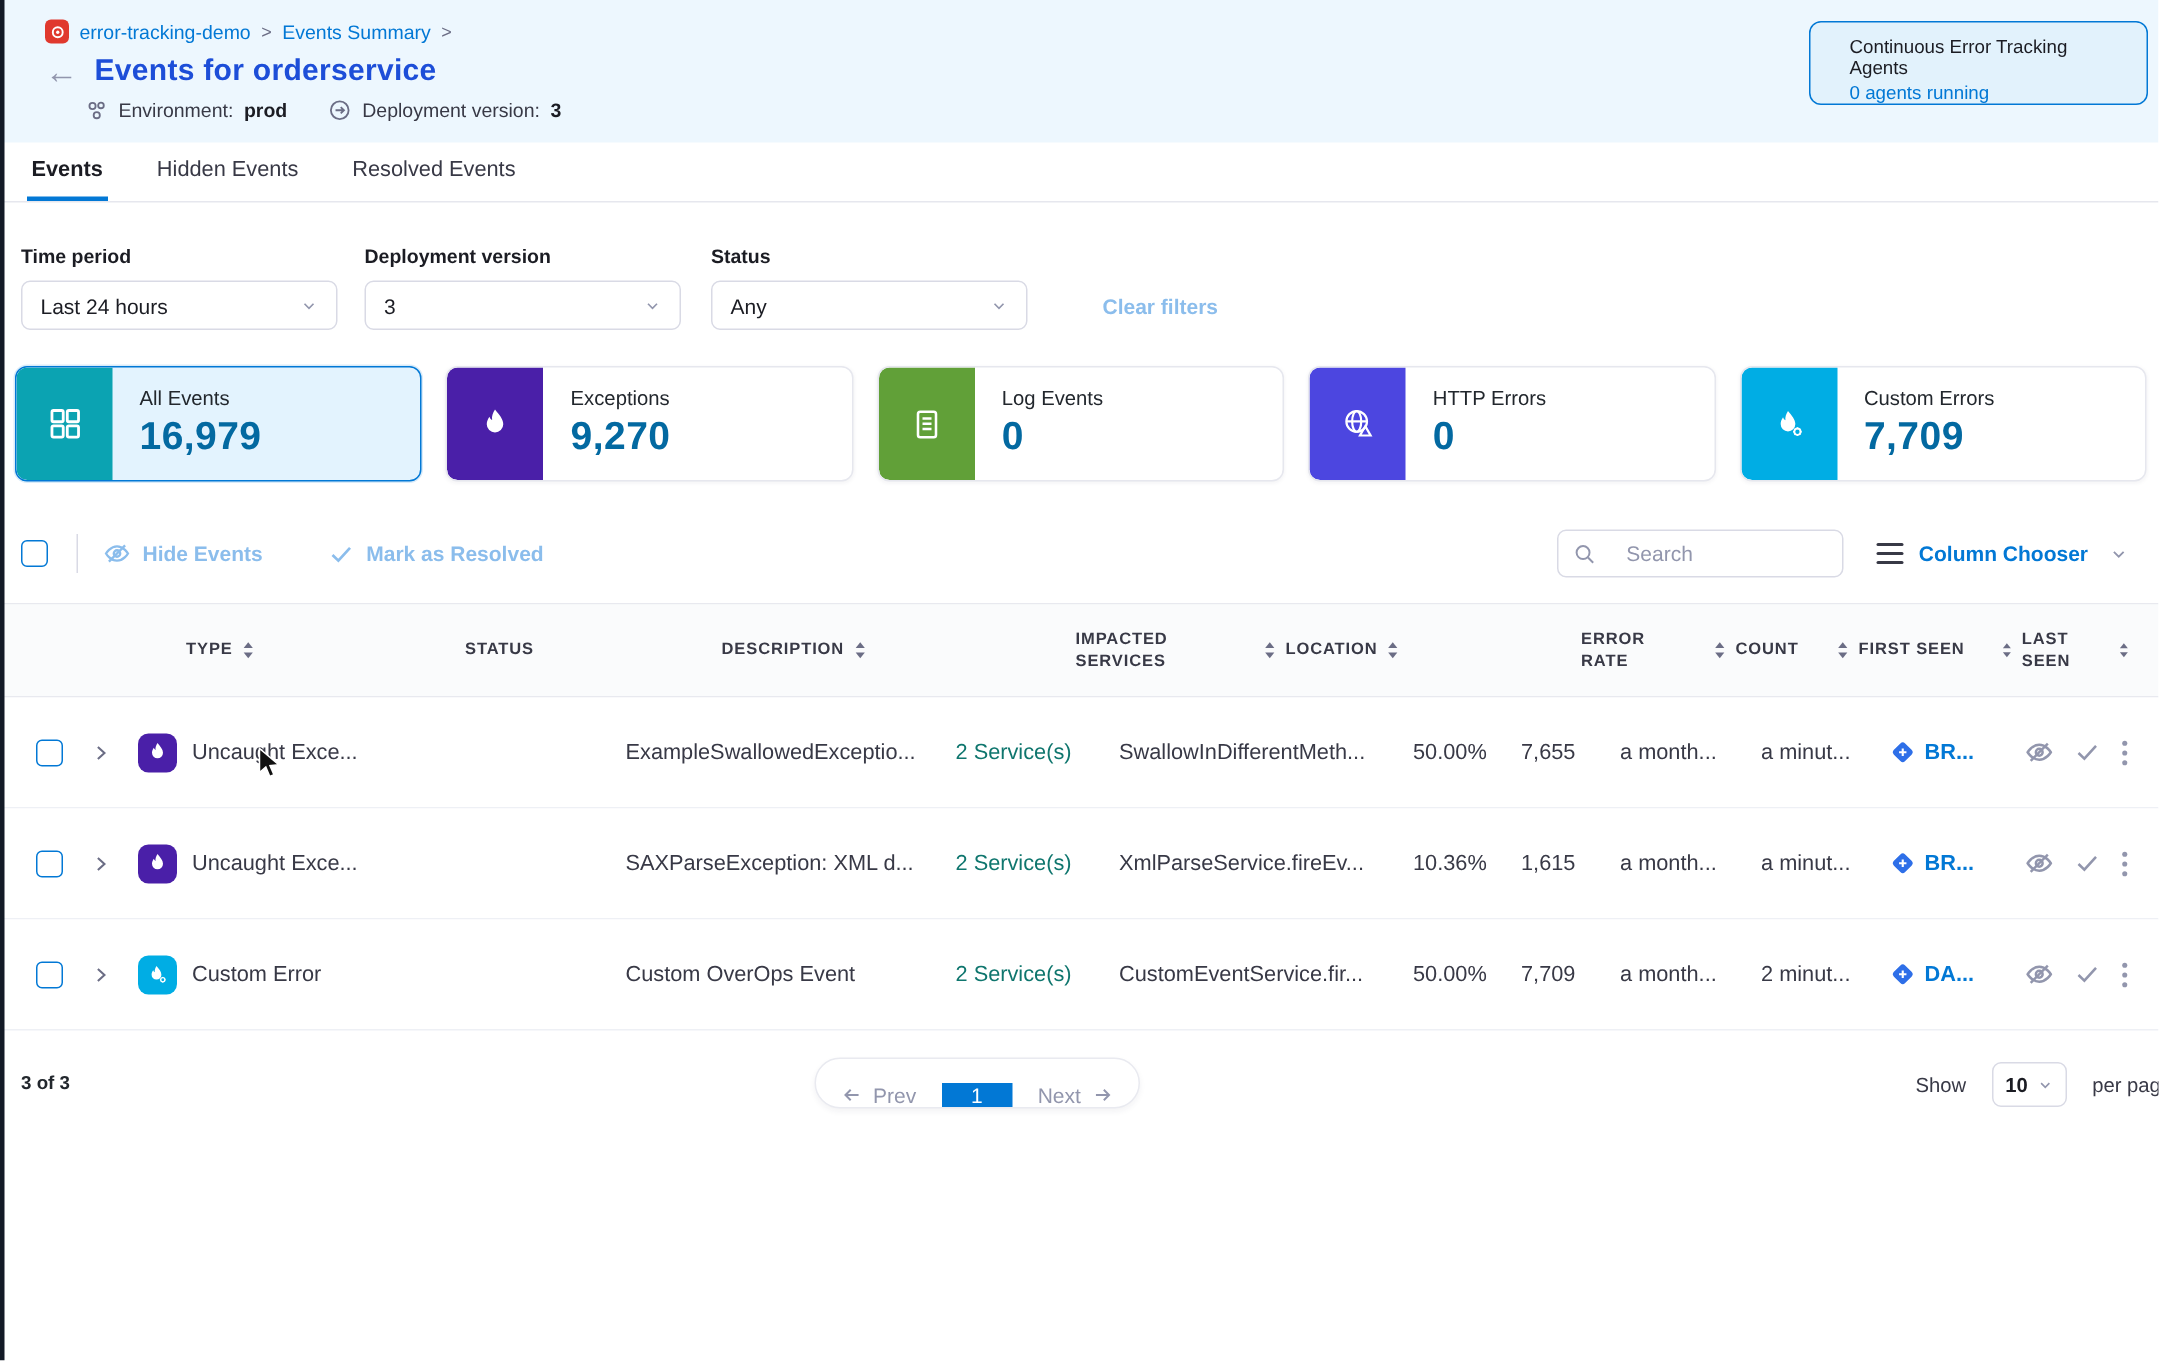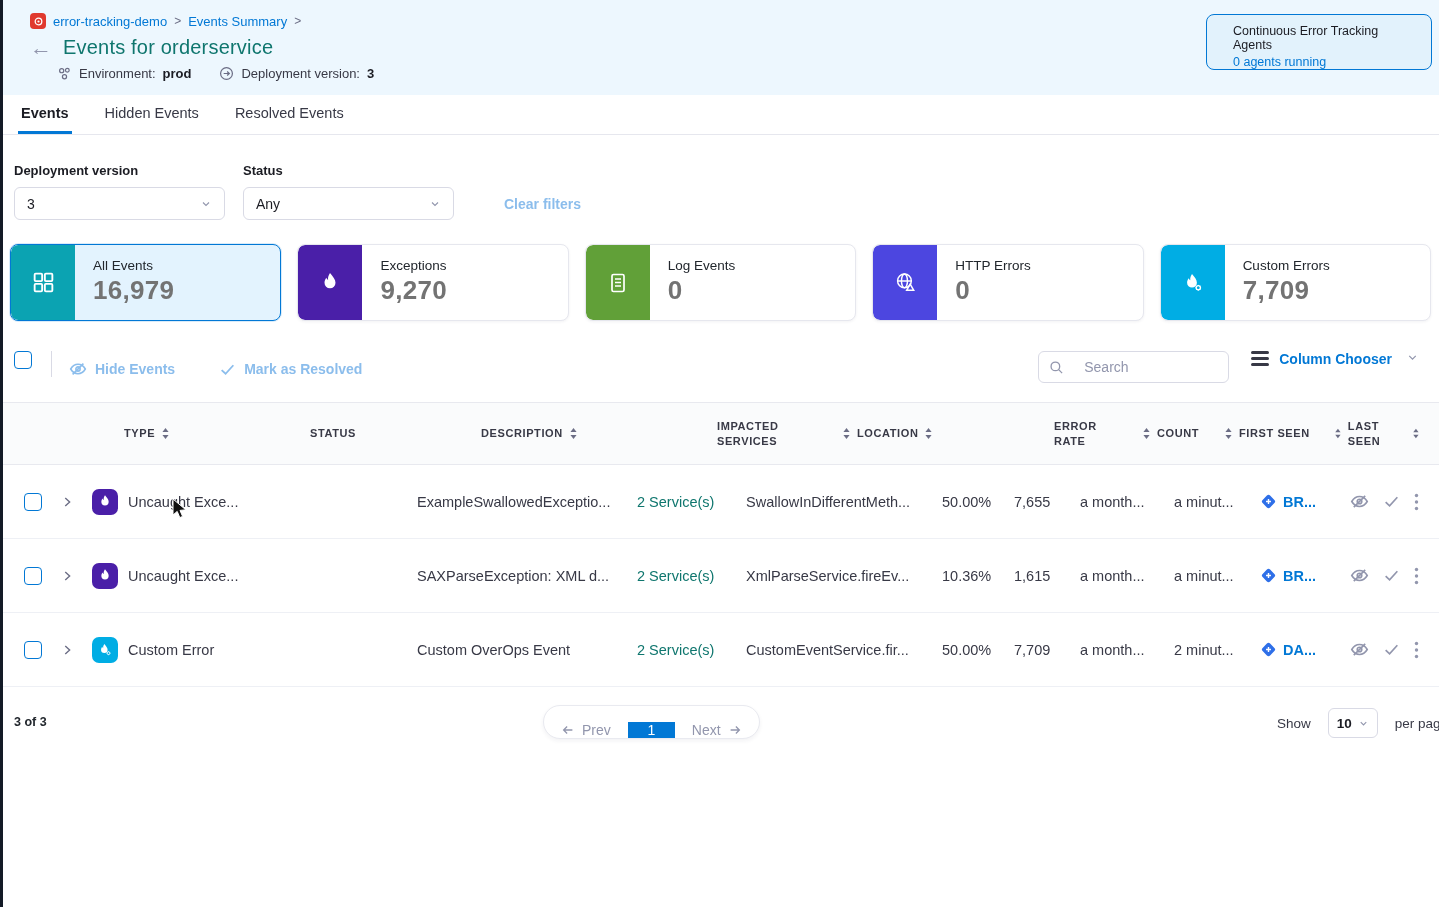--- a/index.html
+++ b/index.html
@@ -11,21 +11,21 @@
   .left-strip { position:absolute; left:0; top:0; width:3px; height:907px; background:#131a26; z-index:50; }
 
   
   .page-header { background:#EDF7FE; height:95px; padding:13px 24px 0 30px; position:relative; }
   .crumbs { display:flex; align-items:center; gap:7px; font-size:13px; }
   .crumb-link { color:#0278D5; cursor:pointer; }
   .crumb-sep { color:#6B6D85; font-size:12px; }
   .module-icon { width:16px; height:16px; border-radius:4px; background:#E0392E; display:inline-flex; align-items:center; justify-content:center; }
   .title-row { display:flex; align-items:center; gap:11px; margin-top:7px; }
   .back-arrow { color:#9296AD; font-size:22px; line-height:1; cursor:pointer; }
-  .page-title { font-size:20px; font-weight:400; color:#0f766e; letter-spacing:.2px; }
+  .page-title { font-size:20px; font-weight:700; color:#1d4ed8; letter-spacing:.2px; }
   .meta-row { display:flex; align-items:center; gap:7px; margin-top:7px; margin-left:27px; font-size:13px; color:#383946; }
   .meta-val { font-weight:700; color:#1b1c23; }
   .meta-gap { width:14px; }
   .agents-box { position:absolute; top:14px; right:7px; width:226px; height:56px;
     background:#E2F2FC; border:1px solid #0278D5; border-radius:8px; padding:9px 26px; }
   .agents-title { font-size:12.5px; color:#1b1c23; }
   .agents-link { font-size:12.5px; color:#0278D5; margin-top:3px; cursor:pointer; }
 
   
   .tabs { display:flex; align-items:stretch; gap:30px; height:40px; padding-left:18px; border-bottom:1px solid #E6E7EE; background:#fff; }
@@ -42,24 +42,24 @@
   .clear-filters { margin-left:32px; margin-bottom:8px; color:#8BBDEC; font-weight:700; font-size:14px; cursor:pointer; }
 
   
   .cards { display:flex; gap:16px; margin:24px 8px 0 10px; }
   .card { flex:1; height:77px; background:#fff; border:1px solid #E6E7EE; border-radius:8px;
     display:flex; box-shadow:0 1px 3px rgba(40,41,61,.06); cursor:pointer; overflow:hidden; }
   .card.selected { background:#E3F3FE; border-color:#0278D5; box-shadow:0 0 0 1px rgba(2,120,213,.15); }
   .card-icon { width:64px; height:100%; border-radius:7px 0 0 7px; display:flex; align-items:center; justify-content:center; flex:none; }
   .card-body { padding:13px 0 0 18px; }
   .card-label { font-size:13.5px; color:#22272D; }
-  .card-value { font-size:26px; font-weight:700; color:#737373; margin-top:2px; letter-spacing:.3px; }
-
-  
-  .toolbar { display:flex; margin-top:30px; padding:0 14px; height:36px; }
+  .card-value { font-size:26px; font-weight:700; color:#0369a1; margin-top:2px; letter-spacing:.3px; }
+
+  
+  .toolbar { display:flex; align-items:center; margin-top:30px; padding:0 14px; height:36px; }
   .checkbox { width:18px; height:18px; border:1.6px solid #0278D5; border-radius:4px; background:#fff; cursor:pointer; flex:none; }
   .tb-divider { width:1px; height:26px; background:#D9DAE5; margin:0 17px 0 19px; }
   .tb-btn { display:flex; align-items:center; gap:8px; color:#8BBDEC; font-weight:700; font-size:14px; cursor:pointer; }
   .tb-btn + .tb-btn { margin-left:44px; }
   .tb-spacer { flex:1; }
   .search-box { width:191px; height:32px; border:1px solid #D9DAE5; border-radius:6px; background:#fff;
     display:flex; align-items:center; padding:0 10px; gap:20px; }
   .search-box input { border:none; outline:none; font-size:14px; color:#383946; width:130px; font-family:inherit; background:transparent; }
   .search-box input::placeholder { color:#9296AD; }
   .hamburger { margin-left:22px; cursor:pointer; display:flex; flex-direction:column; gap:3.5px; }
@@ -150,20 +150,29 @@
 </header>
 
 <nav class="tabs">
   <div class="tab active">Events</div>
   <div class="tab">Hidden Events</div>
   <div class="tab">Resolved Events</div>
 </nav>
 
 <section class="filters">
   <div class="filter-field">
+    <div class="filter-label">Time period</div>
+    <div class="select">
+      <span>Last 24 hours</span>
+      <svg width="12" height="12" viewBox="0 0 16 16">
+          <path d="M4 6l4 4 4-4" fill="none" stroke="#9296AD" stroke-width="1.5"></path>
+        </svg>
+    </div>
+  </div>
+  <div class="filter-field">
     <div class="filter-label">Deployment version</div>
     <div class="select">
       <span>3</span>
       <svg width="12" height="12" viewBox="0 0 16 16">
           <path d="M4 6l4 4 4-4" fill="none" stroke="#9296AD" stroke-width="1.5"></path>
         </svg>
     </div>
   </div>
   <div class="filter-field">
     <div class="filter-label">Status</div>

